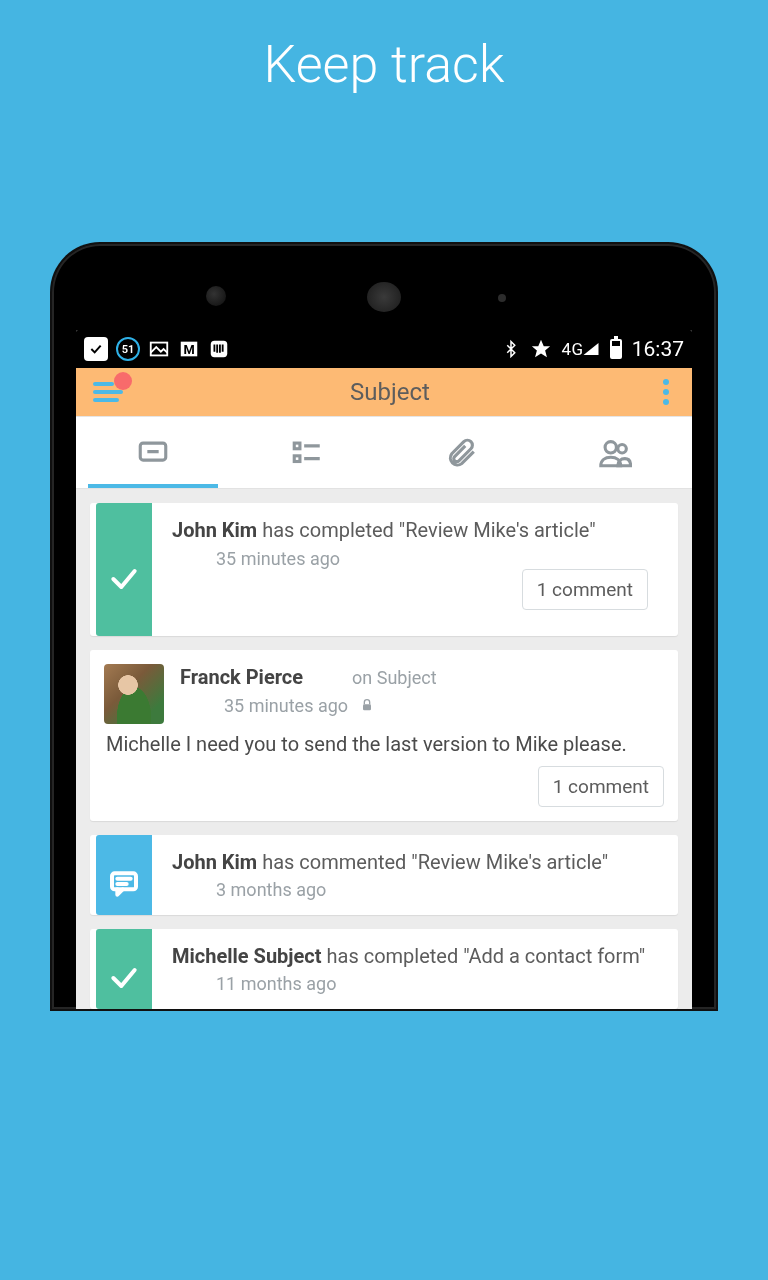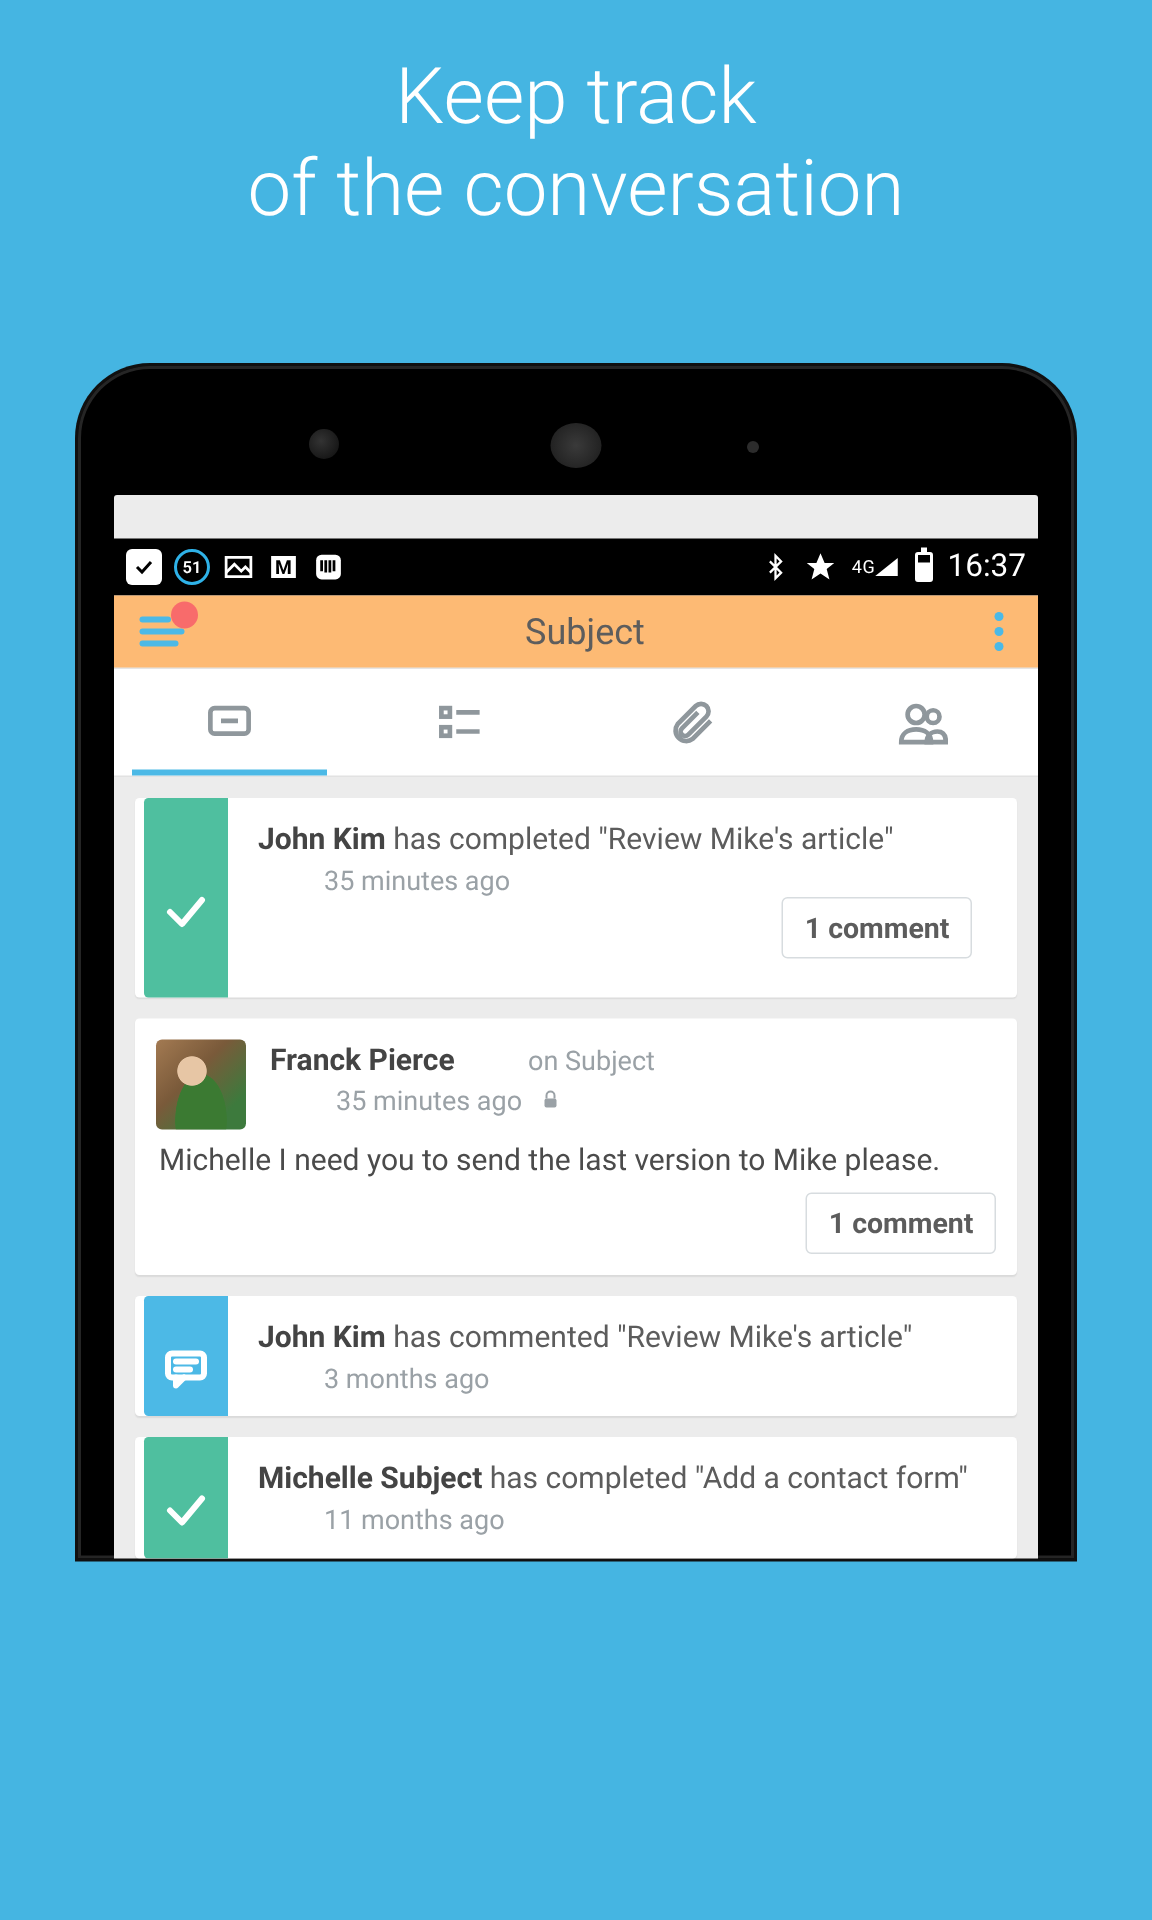--- a/index.html
+++ b/index.html
@@ -54,21 +54,20 @@
   
   .statusbar {
     height: 38px;
     background: #000;
     color: #fff;
     display: flex;
     align-items: center;
     justify-content: space-between;
     font-size: 21px;
     padding: 0 8px;
-    margin-top: 29px;
   }
   .sb-left, .sb-right { display: flex; align-items: center; gap: 8px; }
   .sb-right { gap: 10px; }
   .sb-icon { display:inline-flex; align-items:center; justify-content:center; }
   .sb-square {
     width: 24px; height: 24px; background:#fff; border-radius:4px;
     display:inline-flex; align-items:center; justify-content:center;
     color:#000; font-size:16px;
   }
   .sb-51 {
@@ -176,21 +175,20 @@
   .badge-green { background:#4fbf9f; }
   .badge-blue  { background:#4cb9e6; }
   .badge svg { width:32px; height:32px; stroke:#fff; fill:none; stroke-width:3; stroke-linecap:round; stroke-linejoin:round;}
   .card-body { flex:1; padding:14px 16px 12px 14px; }
   .actor { font-weight:700; color:#444; font-size:20px; }
   .action-line { color:#5c5c5c; font-size:20px; line-height:1.35;}
   .meta { color:#9aa1a6; font-size:18px; margin-top:4px;margin-left:44px;}
   .card-footer {
     display:flex; justify-content:flex-end;
     padding:0 14px 14px 0;
-    font-weight:bold;
   }
   .chip {
     border:1px solid #d7dcdf;
     border-radius:4px;
     padding:8px 14px;
     font-size:19px;
     color:#5c5c5c;
     background:#fff;
   }
   .avatar-col { width:76px; flex-shrink:0; padding:14px 0 0 14px;}
@@ -209,21 +207,20 @@
   .lock { width:16px; height:16px; vertical-align:-1px; margin-left:6px;}
 
   .stretch .badge-col{align-self:stretch; padding:0;}
   .stretch .badge{height:100%; min-height:unset; display:flex; align-items:center;}
 </style>
 </head>
 <body>
 
 <div class="hero">
   <div>Keep track</div>
-  <div>of the conversation</div>
 </div>
 
 <div class="phone">
   <div class="sensor1"></div>
   <div class="speaker"></div>
   <div class="sensor2"></div>
 
   <div class="screen">
 
     <div class="statusbar">
@@ -260,21 +257,21 @@
         <span class="sb-icon">
           <svg viewBox="0 0 24 24" width="18" height="22">
               <path d="M7 7l10 10-5 5V2l5 5L7 17" fill="none" stroke="#fff" stroke-width="2"></path>
             </svg>
         </span>
         <span class="sb-icon">
           <svg viewBox="0 0 24 24" width="22" height="22">
               <polygon points="12 2 15 9 22 9 16.5 13.5 18.5 21 12 16.8 5.5 21 7.5 13.5 2 9 9 9" fill="#fff"></polygon>
             </svg>
         </span>
-        <span class="sb-icon" style="font-size:12px; line-height:1; text-align:right; letter-spacing:.5px;">
+        <span class="sb-icon" style="font-size:17px; line-height:1; text-align:right; letter-spacing:.5px;">
           <span>4G</span>
           <svg viewBox="0 0 24 24" width="18" height="18" style="margin-left:-2px;">
               <polygon points="2 20 22 20 22 4" fill="#fff"></polygon>
             </svg>
         </span>
         <span class="battery"></span>
         <span>16:37</span>
       </div>
     </div>
 

